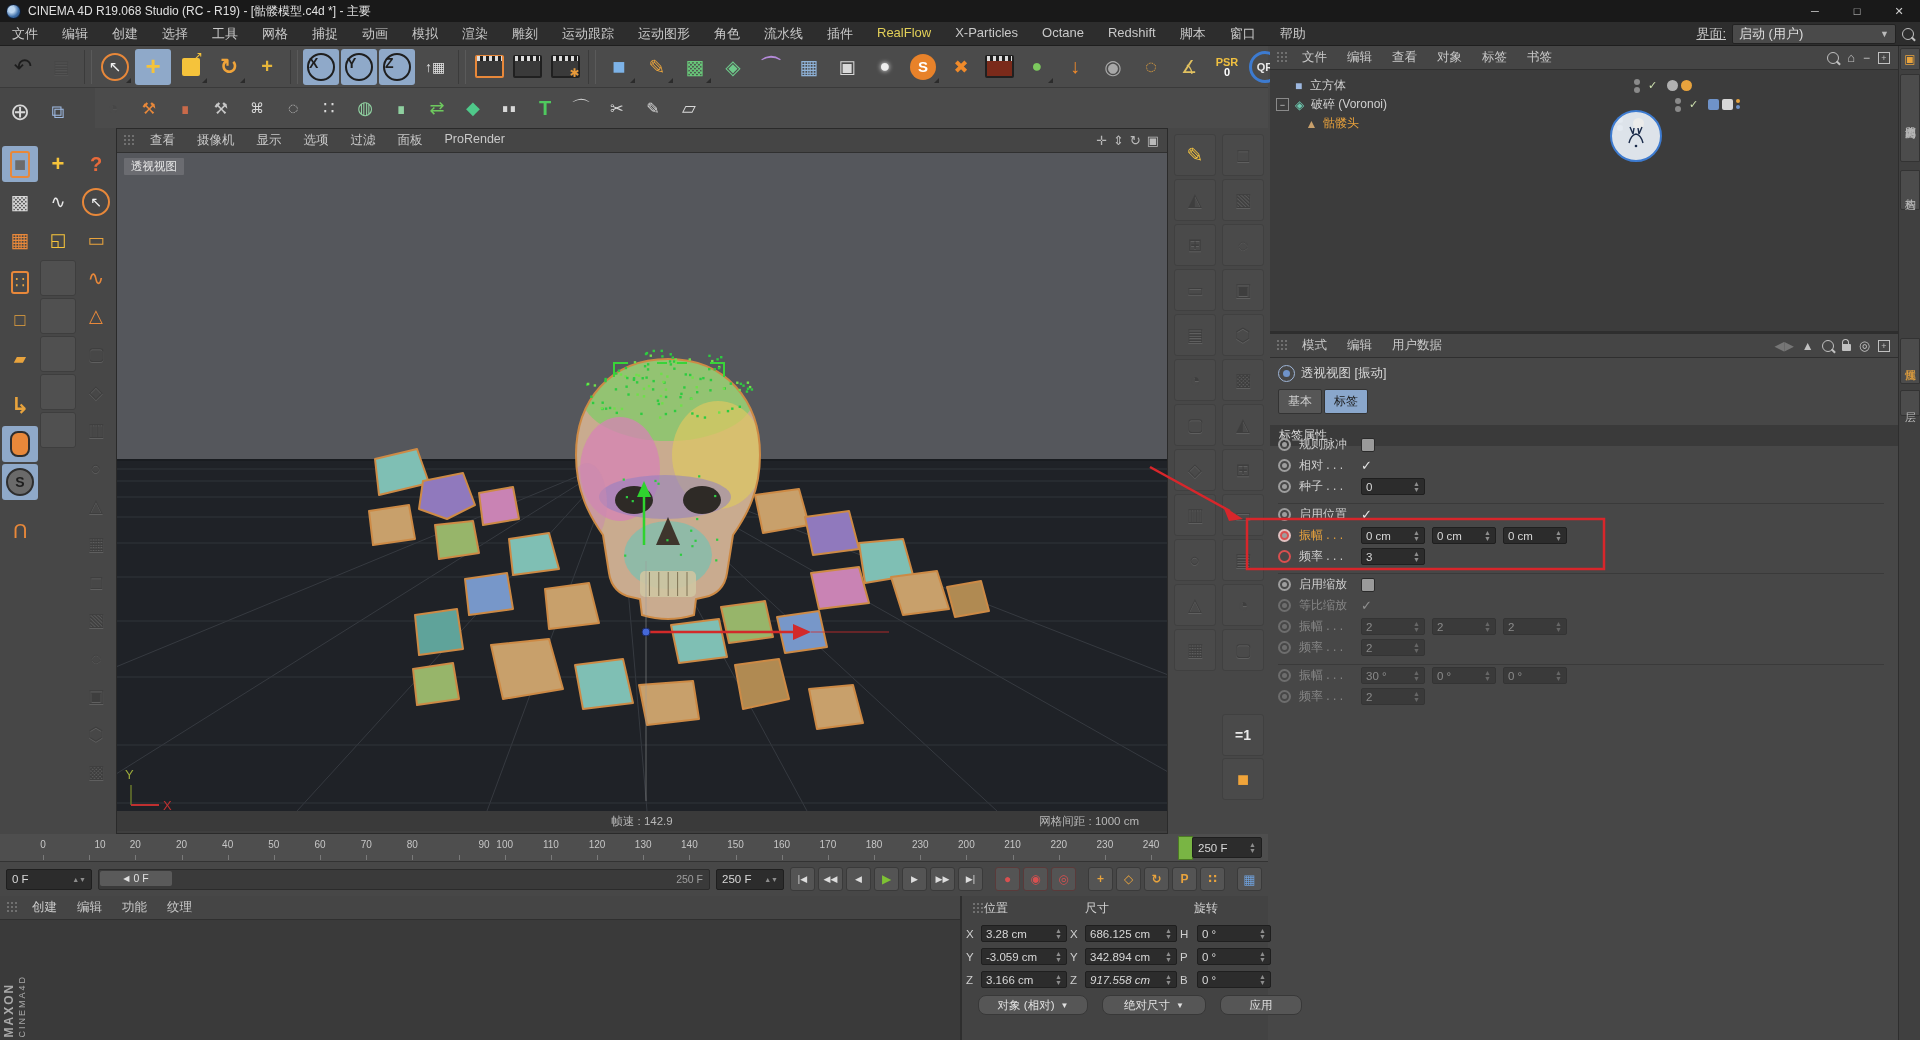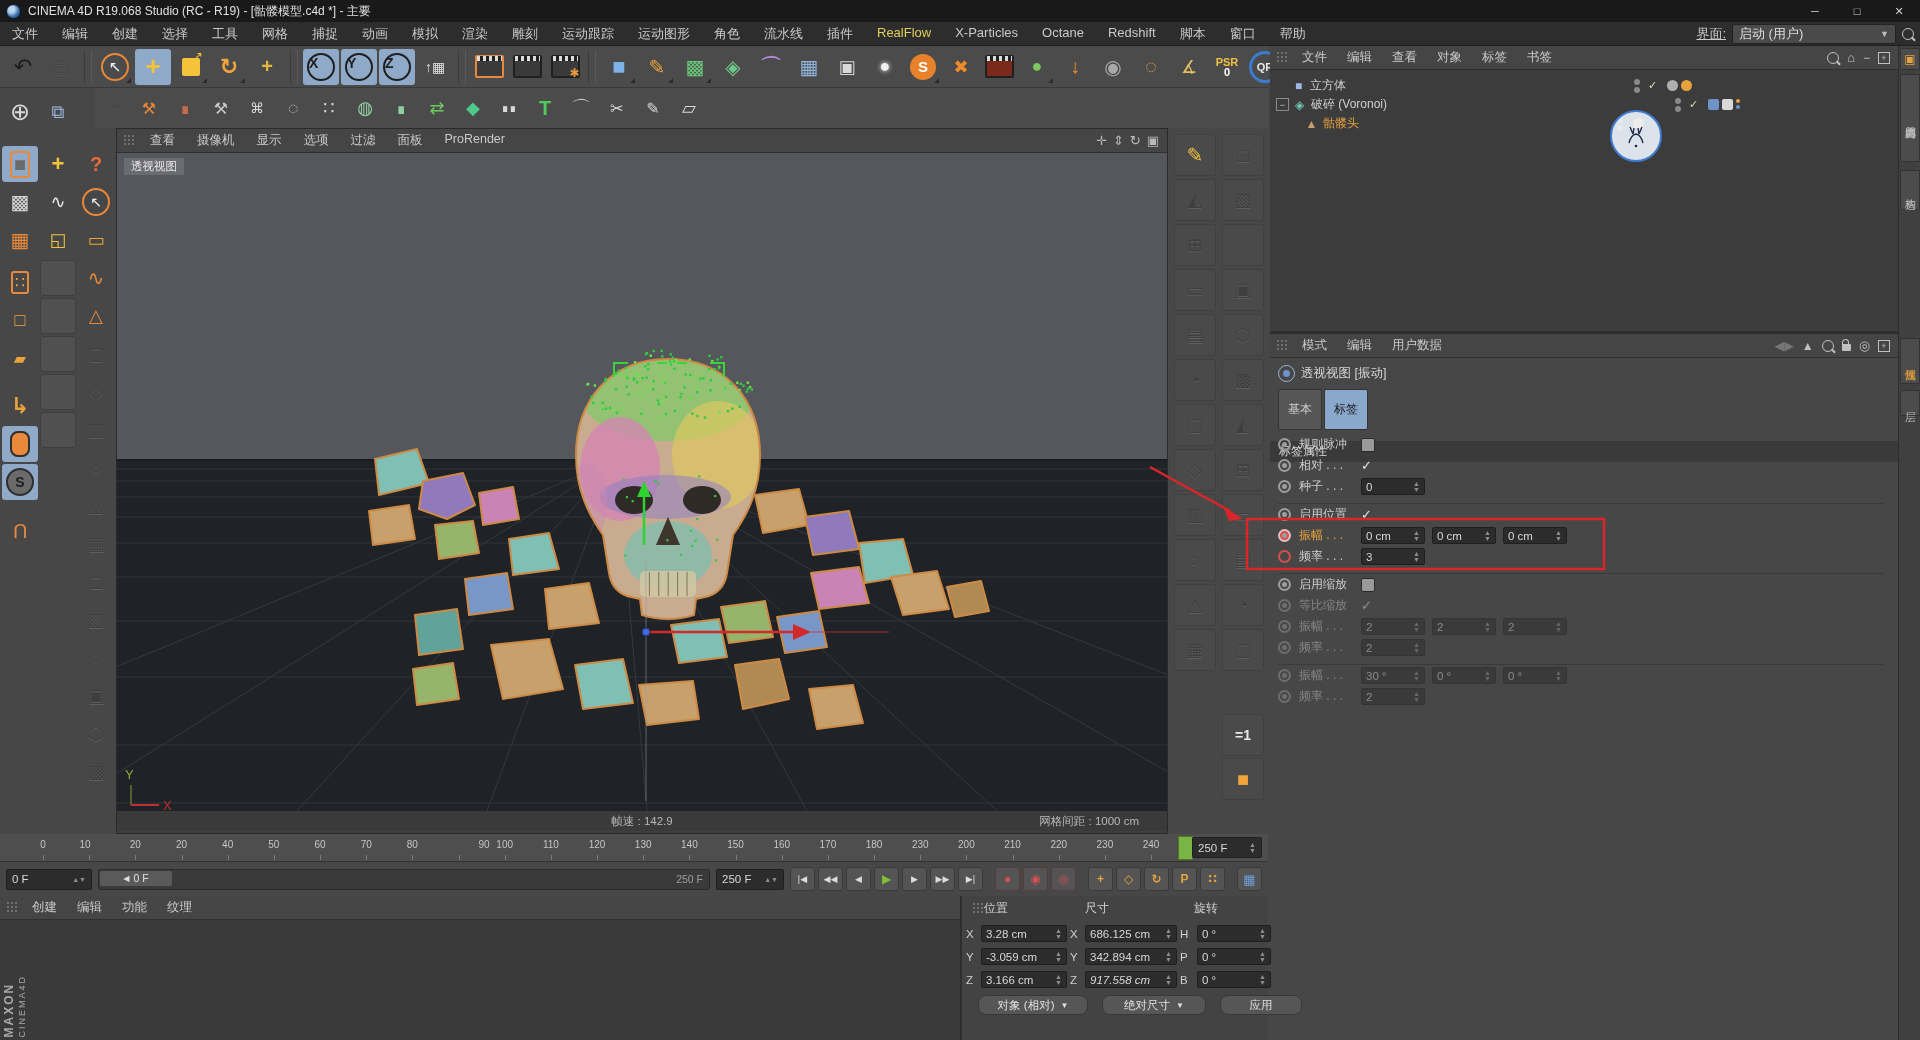--- a/index.html
+++ b/index.html
@@ -72,21 +72,21 @@
   .om-row .obj-name.sel{color:#e8a13c;}
   .obj-ico{width:15px;height:15px;display:flex;align-items:center;justify-content:center;font-size:12px;flex:0 0 auto;}
   .om-dots{display:flex;flex-direction:column;gap:2px;margin-left:8px;}
   .om-dots i{width:6px;height:6px;border-radius:50%;background:#8a8a8a;}
   .om-check{color:#cfe3b0;font-size:11px;margin-left:8px;}
   .tagbox{display:flex;gap:3px;margin-left:10px;align-items:center;}
   
   #attrs{left:1270px;top:334px;width:628px;height:706px;background:#474747;box-sizing:border-box;}
   #attr-title{display:flex;align-items:center;gap:6px;padding:7px 8px 4px 8px;font-size:12.5px;color:#d6d6d6;}
   .tabrow{display:flex;gap:2px;padding:3px 8px;}
-  .tab{background:#565656;border:1px solid #333;padding:11px 9px;font-size:12px;color:#cfcfcf;border-radius:2px;}
+  .tab{background:#565656;border:1px solid #333;padding:3px 9px;font-size:12px;color:#cfcfcf;border-radius:2px;}
   .tab.active{background:#8aa7cc;color:#1c1c1c;}
   .section-hdr{background:#3a3a3a;color:#d8d8d8;font-size:12px;padding:2px 9px;margin-top:8px;}
   #attr-rows{position:absolute;left:8px;right:14px;top:100px;}
   .a-row{display:flex;align-items:center;height:21px;font-size:12px;color:#cfcfcf;}
   .a-row.dim{opacity:.45;}
   .a-div{height:6px;border-bottom:1px solid #3a3a3a;margin-bottom:0px;}
   .radio{width:13px;height:13px;border-radius:50%;border:2px solid #9d9d9d;box-sizing:border-box;
          margin-right:8px;flex:0 0 auto;display:flex;align-items:center;justify-content:center;}
   .radio i{width:5px;height:5px;border-radius:50%;background:#9d9d9d;}
   .radio.red-solid{border-color:#e0c0c0;background:#d94f4f;}
@@ -1050,21 +1050,21 @@
 <div class="vtab" style="top: 28px; height: 88px;">内容浏览器</div>
     <div class="vtab" style="top: 124px; height: 40px;">构造</div>
     <div class="vtab active" style="top: 292px; height: 46px;">属性</div>
     <div class="vtab" style="top: 344px; height: 26px;">层</div>
   </div>
 
 <div id="ruler" class="abs">
   <div id="ruler-ticks" style="position:absolute;left:0;top:0;width:100%;height:100%;">
       <span class="tick-lbl" style="left: 43px;">0</span>
       <span class="tick-mark" style="left: 43px;"></span>
-      <span class="tick-lbl" style="left: 85px;">10</span>
+      <span class="tick-lbl" style="left: 100px;">10</span>
       <span class="tick-mark" style="left: 89.17px;"></span>
       <span class="tick-lbl" style="left: 135.34px;">20</span>
       <span class="tick-mark" style="left: 135.34px;"></span>
       <span class="tick-lbl" style="left: 181.51px;">20</span>
       <span class="tick-mark" style="left: 181.51px;"></span>
       <span class="tick-lbl" style="left: 227.68px;">40</span>
       <span class="tick-mark" style="left: 227.68px;"></span>
       <span class="tick-lbl" style="left: 273.85px;">50</span>
       <span class="tick-mark" style="left: 273.85px;"></span>
       <span class="tick-lbl" style="left: 320.02px;">60</span>

